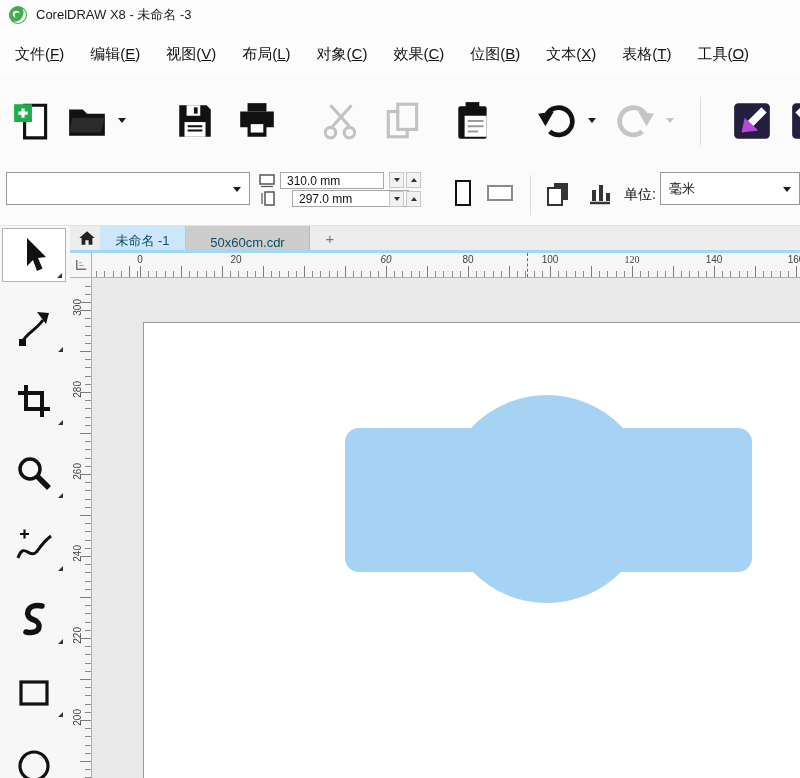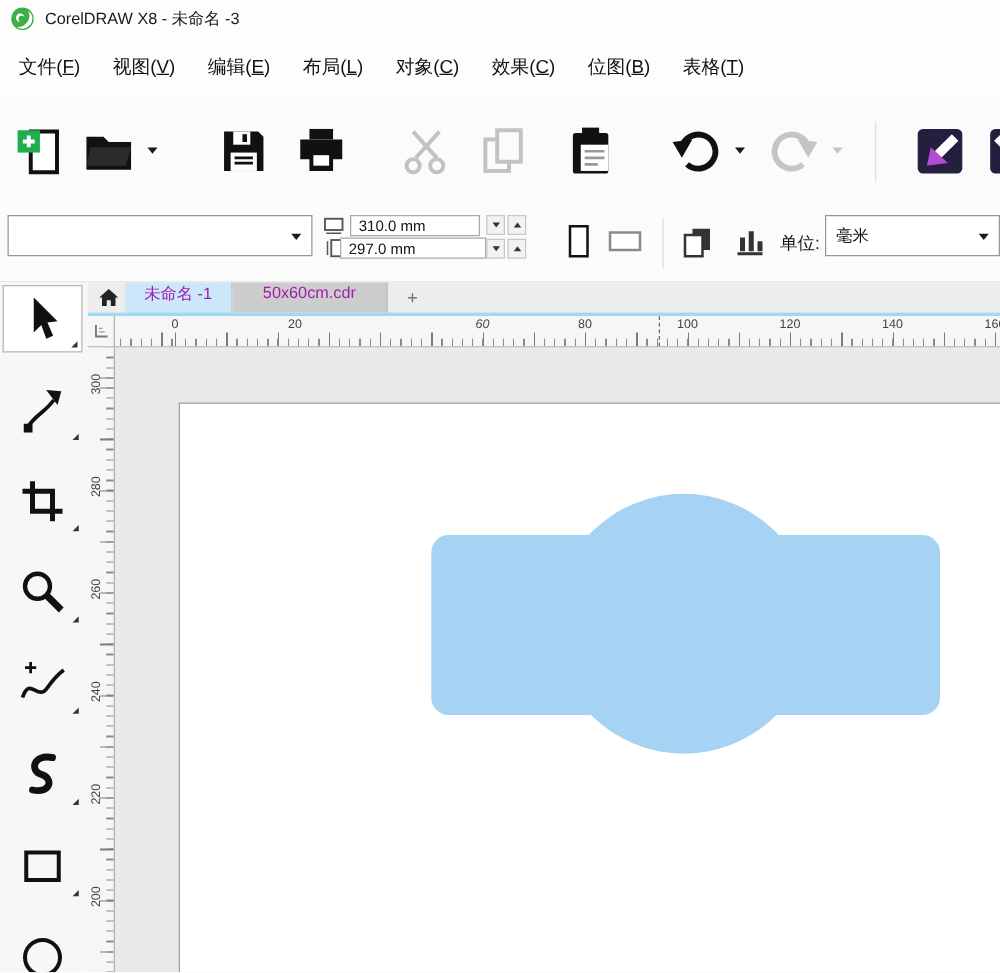--- a/index.html
+++ b/index.html
@@ -33,21 +33,21 @@
   .spinbtn{width:15px;height:16px;background:#f2f2f2;border:1px solid #c7c7c7;display:flex;align-items:center;justify-content:center}
   .tri-up{width:0;height:0;border-left:3.5px solid transparent;border-right:3.5px solid transparent;border-bottom:4.5px solid #333}
   .tri-down{width:0;height:0;border-left:3.5px solid transparent;border-right:3.5px solid transparent;border-top:4.5px solid #333}
   .psep{position:absolute;width:1px;height:40px;background:#ddd;top:11px}
   .pbtn{position:absolute;display:flex;align-items:center;justify-content:center}
   .units-label{position:absolute;font-size:14px;color:#111}
 
   
   .tabsrow{position:absolute;left:70px;top:226px;width:730px;height:24px;background:#ededed;display:flex;align-items:stretch}
   .home-btn{width:26px;margin-left:4px;display:flex;align-items:center;justify-content:center}
-  .tab{display:flex;align-items:flex-start;justify-content:center;font-size:13px;color:#a21caf;border-right:1px solid #b9b9b9}
+  .tab{display:flex;align-items:flex-end;justify-content:center;font-size:13px;color:#0c4a6e;border-right:1px solid #b9b9b9}
   .tab.active{background:#cbe7f9;border-right:1px solid #a9cde2}
   .tab.inactive{background:#cdcdcd}
   .newtab{width:24px;display:flex;align-items:center;justify-content:center;font-size:15px;color:#777}
   .tab-underline{position:absolute;left:70px;top:250px;width:730px;height:3px;background:#a3d8f0}
 
   
   .ruler-corner{position:absolute;left:70px;top:253px;width:22px;height:25px;background:#f6f6f6;border-right:1px solid #b0b0b0;border-bottom:1px solid #b0b0b0;display:flex;align-items:center;justify-content:center}
   .hruler{position:absolute;left:92px;top:253px;width:708px;height:25px;background:#f6f6f6;border-bottom:1px solid #b0b0b0;overflow:hidden}
   .hruler::before{content:"";position:absolute;left:0;right:0;bottom:0;height:6px;background:repeating-linear-gradient(to right,#8a8a8a 0 1px,transparent 1px 8.2px);background-position:48px 0}
   .hruler::after{content:"";position:absolute;left:0;right:0;bottom:0;height:11px;background:repeating-linear-gradient(to right,#7c7c7c 0 1px,transparent 1px 41px);background-position:48px 0}
@@ -80,27 +80,29 @@
       <circle cx="10" cy="10" r="9" fill="#3fae49"></circle>
       <path d="M14.5 3.5 A 9 9 0 0 1 5.5 16.5 A 6.5 6.5 0 0 0 14.5 3.5" fill="#fff"></path>
       <circle cx="8.2" cy="9.2" r="3.4" fill="#fff"></circle>
       <circle cx="9.4" cy="10.2" r="2.6" fill="#3fae49"></circle>
     </svg>
     <span class="title">CorelDRAW X8 - 未命名 -3</span>
   </div>
 
   <div class="menubar">
       <span class="menu-item">文件(<u>F</u>)</span>
+      <span class="menu-item">编辑(<u>E</u>)</span>
       <span class="menu-item">视图(<u>V</u>)</span>
-      <span class="menu-item">编辑(<u>E</u>)</span>
       <span class="menu-item">布局(<u>L</u>)</span>
       <span class="menu-item">对象(<u>C</u>)</span>
       <span class="menu-item">效果(<u>C</u>)</span>
       <span class="menu-item">位图(<u>B</u>)</span>
+      <span class="menu-item">文本(<u>X</u>)</span>
       <span class="menu-item">表格(<u>T</u>)</span>
+      <span class="menu-item">工具(<u>O</u>)</span>
     </div>
 
   <div class="toolbar">
     <div class="tbtn">
       <svg width="42" height="42" viewBox="0 0 40 40">
         <path d="M12 5 h20 v31 h-20 z" fill="#fff" stroke="#111" stroke-width="3"></path>
         <rect x="2" y="4" width="17" height="17" fill="#1fae4e"></rect>
         <path d="M10.5 8 v9 M6 12.5 h9" stroke="#fff" stroke-width="3"></path>
       </svg>
     </div>
@@ -213,21 +215,21 @@
     </div>
     <div class="spinpair" style="left:389px;top:8px">
       <span class="spinbtn">
           <span class="tri-down"></span>
         </span>
       <span class="spinbtn">
           <span class="tri-up"></span>
         </span>
     </div>
 
-    <div class="pfield" style="left:272px;top:26px;width:117px;height:17px">
+    <div class="pfield" style="left:292px;top:26px;width:117px;height:17px">
       <span>297.0 mm</span>
     </div>
     <div class="spinpair" style="left:389px;top:27px">
       <span class="spinbtn">
           <span class="tri-down"></span>
         </span>
       <span class="spinbtn">
           <span class="tri-up"></span>
         </span>
     </div>
@@ -289,21 +291,21 @@
   </div>
 
   <div class="hruler">
     <div class="ruler-marker"></div>
   <span class="hnum" style="left: 48px;">0</span>
       <span class="hnum" style="left: 130px; margin-left: 14px;">20</span>
       <span class="hnum" style="left: 212px; margin-top: 40px;">40</span>
       <span class="hnum" style="left: 294px; font-style: italic;">60</span>
       <span class="hnum" style="left: 376px;">80</span>
       <span class="hnum" style="left: 458px;">100</span>
-      <span class="hnum" style="left: 540px;">120</span>
+      <span class="hnum" style="left: 540px; font-family: Liberation Serif, serif;">120</span>
       <span class="hnum" style="left: 622px;">140</span>
       <span class="hnum" style="left: 704px;">160</span>
     </div>
 
   <div class="vruler">
       <span class="vnum" style="top: 21px;">300</span>
       <span class="vnum" style="top: 103px;">280</span>
       <span class="vnum" style="top: 185px;">260</span>
       <span class="vnum" style="top: 267px;">240</span>
       <span class="vnum" style="top: 349px;">220</span>

